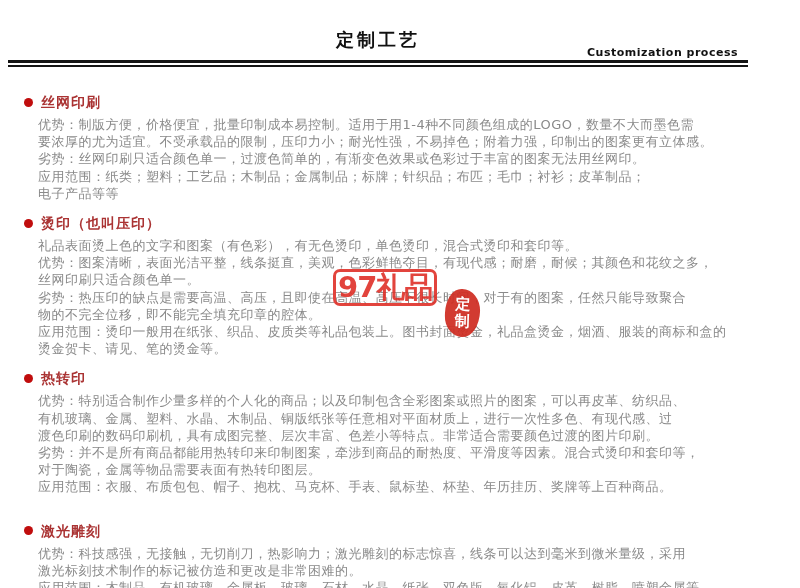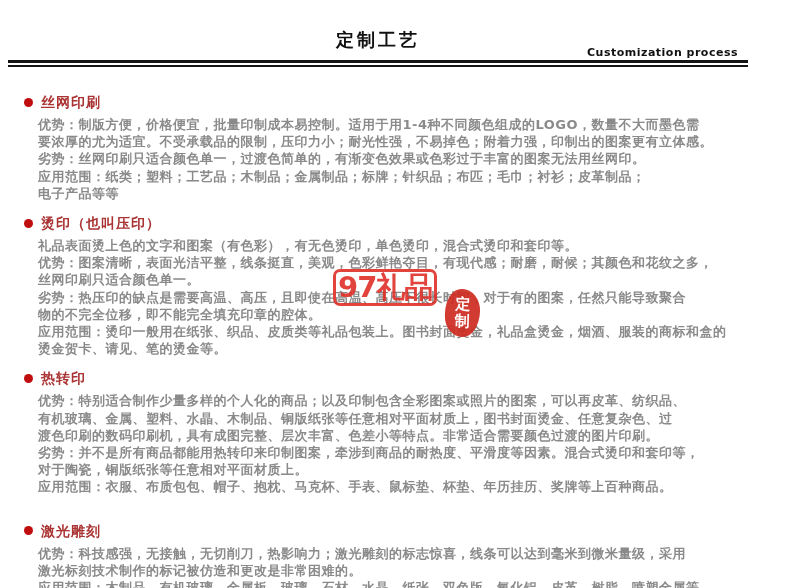--- a/index.html
+++ b/index.html
@@ -54,21 +54,20 @@
     letter-spacing: 1px;
     line-height: 18px;
   }
   .sec-body { margin-top: 5px; margin-left: 14px; }
   .bline {
     font-size: 13px;
     color: #8a8a8a;
     line-height: 17.2px;
     letter-spacing: 0.5px;
     white-space: nowrap;
-    font-weight: bold;
   }
   
   .wm-box {
     position: absolute;
     left: 333px; top: 269px;
     height: 37px;
     padding: 0 2px;
     border: 3px solid rgba(222, 42, 34, 0.88);
     border-radius: 7px;
     display: flex; align-items: center;
@@ -147,24 +146,24 @@
       </div>
     </div>
 
     <div class="sec">
       <div class="sec-head">
         <span class="dot"></span>
         <span class="sec-title">热转印</span>
       </div>
       <div class="sec-body">
         <div class="bline">优势：特别适合制作少量多样的个人化的商品；以及印制包含全彩图案或照片的图案，可以再皮革、纺织品、</div>
-        <div class="bline">有机玻璃、金属、塑料、水晶、木制品、铜版纸张等任意相对平面材质上，图书封面烫金、任意复杂色、过</div>
+        <div class="bline">有机玻璃、金属、塑料、水晶、木制品、铜版纸张等任意相对平面材质上，进行一次性多色、有现代感、过</div>
         <div class="bline">渡色印刷的数码印刷机，具有成图完整、层次丰富、色差小等特点。非常适合需要颜色过渡的图片印刷。</div>
         <div class="bline">劣势：并不是所有商品都能用热转印来印制图案，牵涉到商品的耐热度、平滑度等因素。混合式烫印和套印等，</div>
-        <div class="bline">对于陶瓷，铜版纸张等任意相对平面材质上。</div>
+        <div class="bline">对于陶瓷，金属等物品需要表面有热转印图层。</div>
         <div class="bline">应用范围：衣服、布质包包、帽子、抱枕、马克杯、手表、鼠标垫、杯垫、年历挂历、奖牌等上百种商品。</div>
       </div>
     </div>
 
     <div class="sec sec-laser">
       <div class="sec-head">
         <span class="dot"></span>
         <span class="sec-title">激光雕刻</span>
       </div>
       <div class="sec-body">

